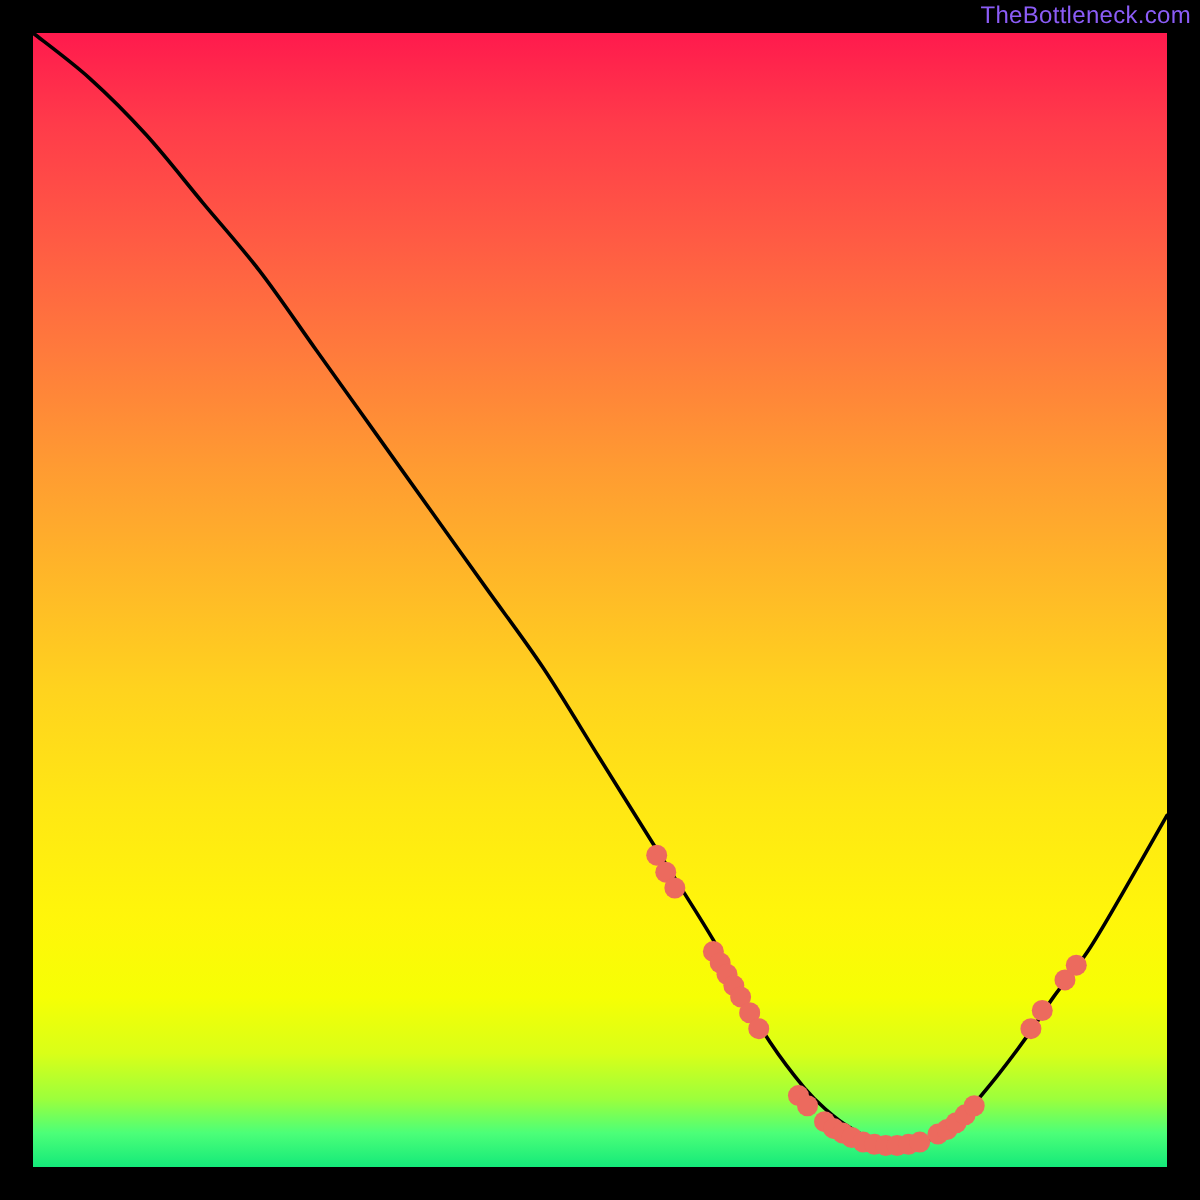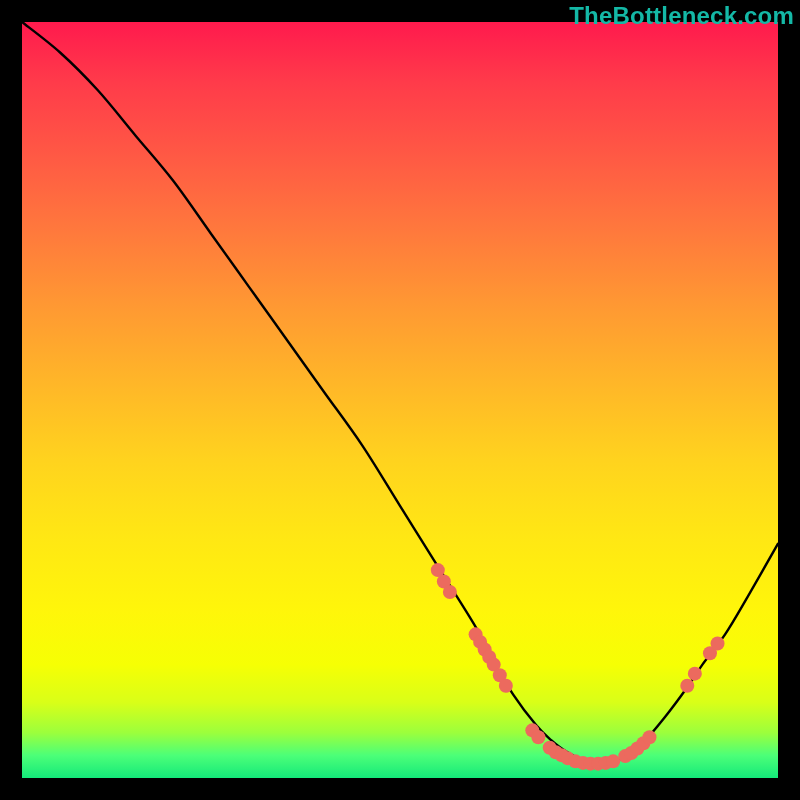--- a/index.html
+++ b/index.html
@@ -46,23 +46,23 @@
       #d9ff18 90%,
       #9cff3c 94%,
       #4cff78 97%,
       #14e97a 100%
     );
   }
   .watermark {
     position: absolute;
     top: 2px;
     right: 6px;
-    color: #14b8a6;
-    font-size: 24px;
-    font-weight: 700;
+    color: #8b5cf6;
+    font-size: 16px;
+    font-weight: 400;
     letter-spacing: 0.2px;
     user-select: none;
   }
   svg.curve {
     position: absolute;
     left: 0;
     top: 0;
     width: 756px;
     height: 756px;
     overflow: visible;

